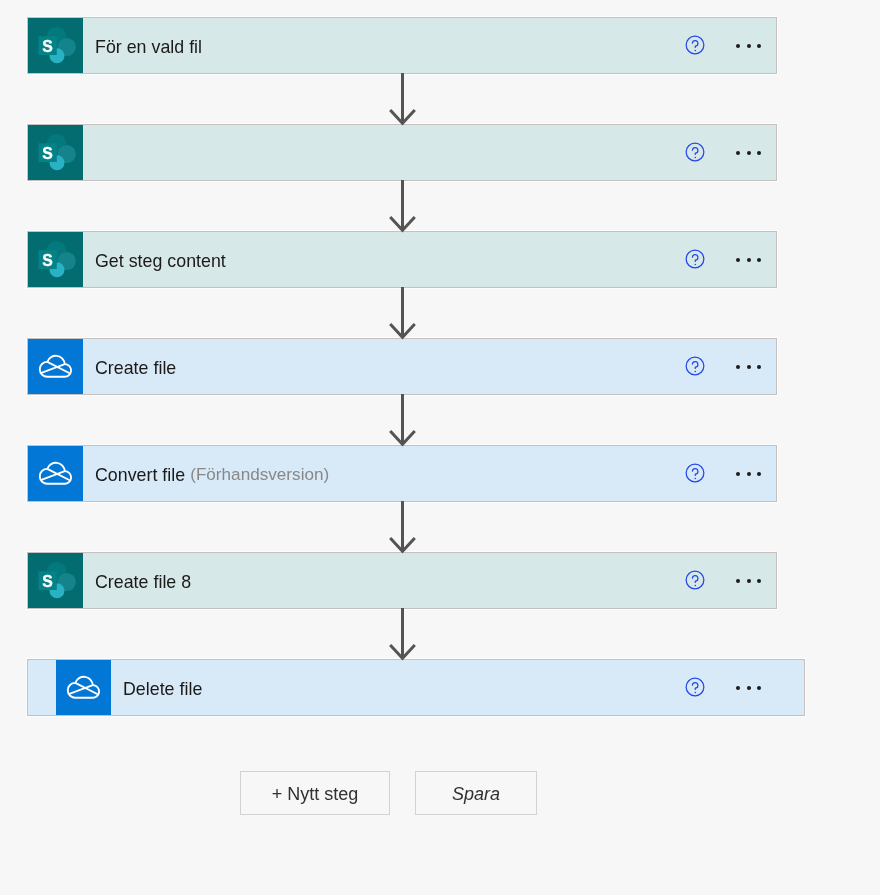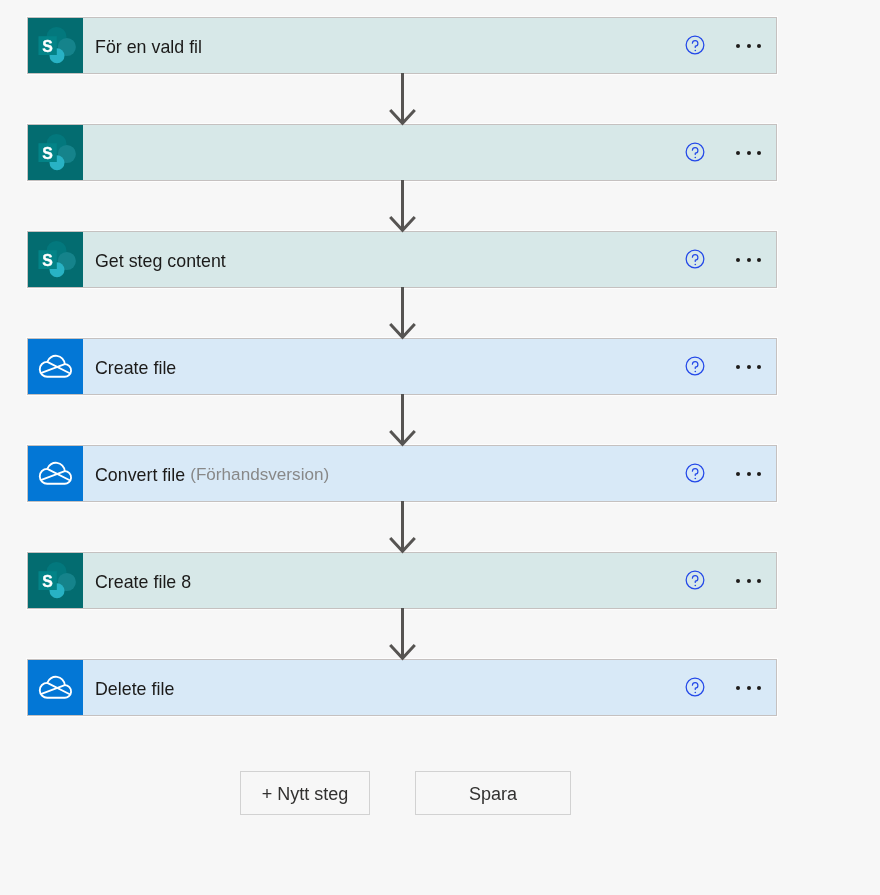--- a/index.html
+++ b/index.html
@@ -12,21 +12,21 @@
   .card{position:absolute;left:27px;width:748px;height:55px;
         border:1px solid #c5c1c0;background:#d7e8e8;
         box-shadow:0 0 0 1px #fdfdfd;display:flex;align-items:stretch;}
   .card.onedrive{background:#d8e9f7;}
   .card.s1{top:17px;}
   .card.s2{top:124px;}
   .card.s3{top:231px;}
   .card.s4{top:338px;}
   .card.s5{top:445px;justify-content:space-between;}
   .card.s6{top:552px;}
-  .card.s7{top:659px;}
+  .card.s7{top:659px;padding-left:28px;}
 
   .icon-box{width:55px;flex:0 0 55px;background:#036c70;
             display:flex;align-items:center;justify-content:center;}
   .icon-box.od{background:#0377d6;}
   .icon-box svg{display:block;}
 
   .title{flex:1;display:flex;align-items:center;
          padding-left:12px;padding-top:3.2px;
          font-size:17.8px;color:#1b1a19;letter-spacing:0.02px;white-space:nowrap;}
   .sub{color:#888888;padding-left:5px;font-size:17.1px;}
@@ -47,22 +47,22 @@
   .arrow.a2{top:180px;}
   .arrow.a3{top:287px;}
   .arrow.a4{top:394px;}
   .arrow.a5{top:501px;}
   .arrow.a6{top:608px;}
 
   
   .btn{position:absolute;top:771px;height:44px;border:1px solid #d2d2d2;background:#f7f7f7;
        display:flex;align-items:center;justify-content:center;padding-top:2px;
        font-size:18px;color:#323130;box-sizing:border-box;cursor:pointer;}
-  .btn.new-step{left:240px;width:130px;}
-  .btn.save{left:415px;width:156px;}
+  .btn.new-step{left:240px;width:150px;}
+  .btn.save{left:415px;width:122px;font-style:italic;}
 </style>
 </head>
 <body>
 
 <div class="canvas">
 
   <div class="card s1">
     <div class="icon-box">
       <svg width="54" height="55" viewBox="0 0 54 55">
         <circle cx="27.5" cy="18.9" r="10.0" fill="#03787d"></circle>

